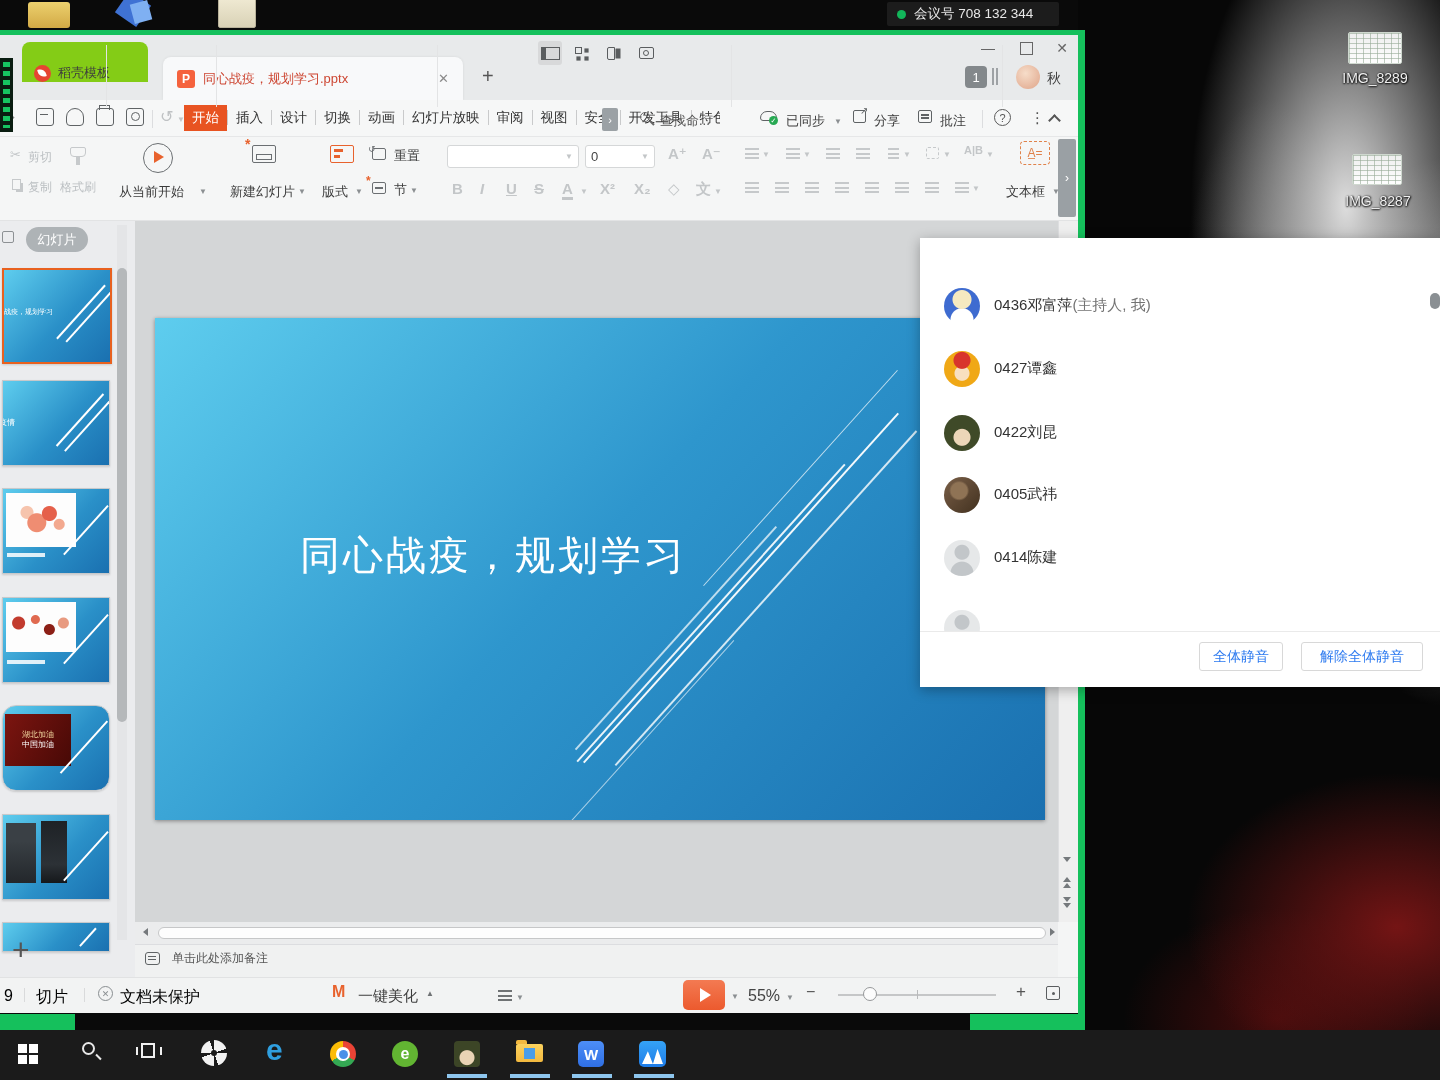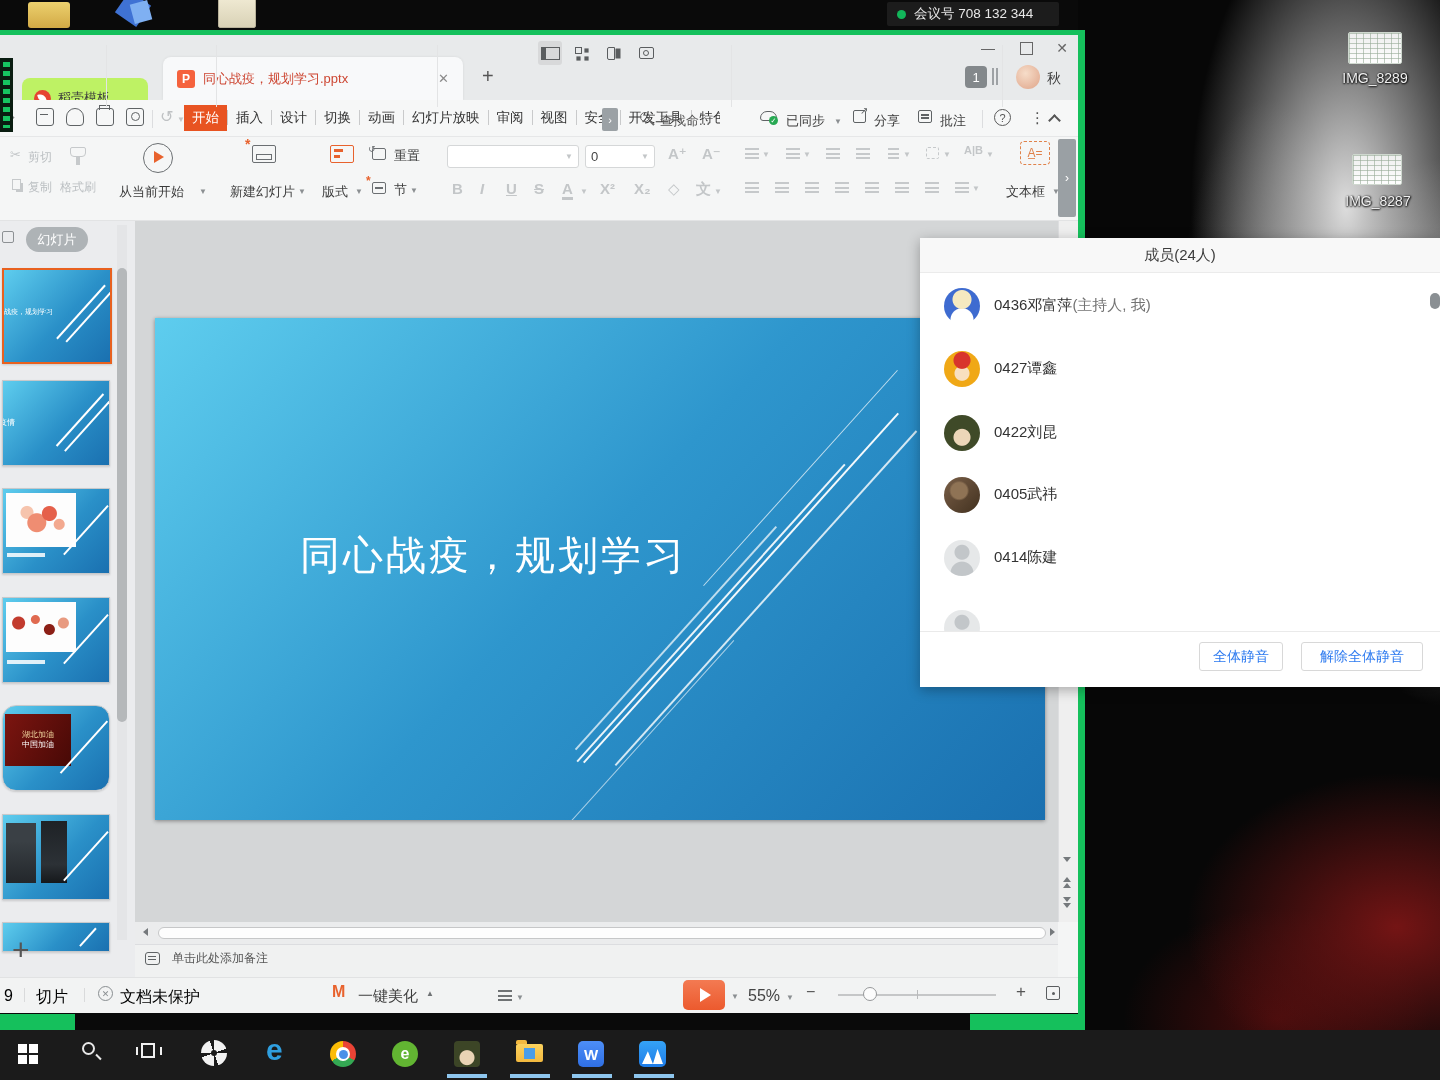--- a/index.html
+++ b/index.html
@@ -95,21 +95,21 @@
   </div>
 
   <div class="abs desk-sheet" style="left:1348px;top:32px;width:54px;height:32px;"></div>
   <div class="abs desk-label" style="left:1335px;top:70px;width:80px;">IMG_8289</div>
   <div class="abs desk-sheet" style="left:1352px;top:154px;width:50px;height:31px;"></div>
   <div class="abs desk-label" style="left:1338px;top:193px;width:80px;">IMG_8287</div>
 
   <div class="abs wps">
 
     <div class="abs titlebar"></div>
-    <div class="abs tab" style="left:22px;top:43px;width:126px;height:40px;background:#bef264;">
+    <div class="abs tab" style="left:22px;top:7px;width:126px;height:40px;background:#84cc16;align-items:flex-end;">
       <span style="width:17px;height:17px;border-radius:50%;background:#e64532;margin:0 7px 0 12px;position:relative;">
         <span style="position:absolute;left:4px;top:4px;width:8px;height:8px;background:#fff;border-radius:0 80% 0 80%;transform:rotate(-12deg);"></span>
       </span>
       <span style="color:#3e3e3e;">稻壳模板</span>
     </div>
     <div class="abs tab" style="left:163px;top:22px;width:300px;height:43px;background:#f8f9fa;box-shadow:0 0 3px rgba(0,0,0,.08);">
       <span style="width:18px;height:18px;border-radius:3px;background:#f5623d;color:#fff;font-size:12px;font-weight:bold;display:flex;align-items:center;justify-content:center;margin:0 8px 0 14px;">P</span>
       <span style="color:#cd4733;">同心战疫，规划学习.pptx</span>
       <span style="margin-left:auto;margin-right:14px;color:#8a8a8a;font-size:13px;">✕</span>
     </div>
@@ -392,21 +392,20 @@
       </div>
   </div>
 
   <div class="abs gseg" style="left:0;top:30px;width:1085px;height:5px;"></div>
   <div class="abs gseg" style="left:1078px;top:30px;width:7px;height:1000px;"></div>
   <div class="abs gseg" style="left:0;top:1014px;width:75px;height:16px;"></div>
   <div class="abs gseg" style="left:970px;top:1014px;width:115px;height:16px;"></div>
   <div class="abs vol-strip"></div>
 
   <div class="abs members">
-    <div style="position:absolute;left:0;top:0;width:520px;height:34px;background:#f8f8f8;border-bottom:1px solid #ebebeb;display:flex;align-items:center;justify-content:center;font-size:15px;color:#3c3c3c;">成员(24人)</div>
 
     <div class="mem-row" style="top:37px;">
       <span class="avatar" style="background:radial-gradient(circle at 50% 32%,#f5e9c0 0 9px,rgba(245,233,192,0) 10px),radial-gradient(circle at 50% 88%,#fff 0 11px,rgba(255,255,255,0) 12px),#3e6bd0;"></span>
       <span class="mem-name"><span>0436邓富萍</span><span class="mem-suffix">(主持人, 我)</span></span>
       <span style="position:absolute;left:510px;top:18px;width:10px;height:16px;background:#8a8f93;border-radius:5px;"></span>
     </div>
     <div class="mem-row" style="top:100px;">
       <span class="avatar" style="background:radial-gradient(circle at 50% 26%,#d8342c 0 8px,rgba(216,52,44,0) 9px),radial-gradient(circle at 50% 62%,#f8e0c0 0 7px,rgba(248,224,192,0) 8px),#f0a816;"></span>
       <span class="mem-name"><span>0427谭鑫</span></span>
     </div>

